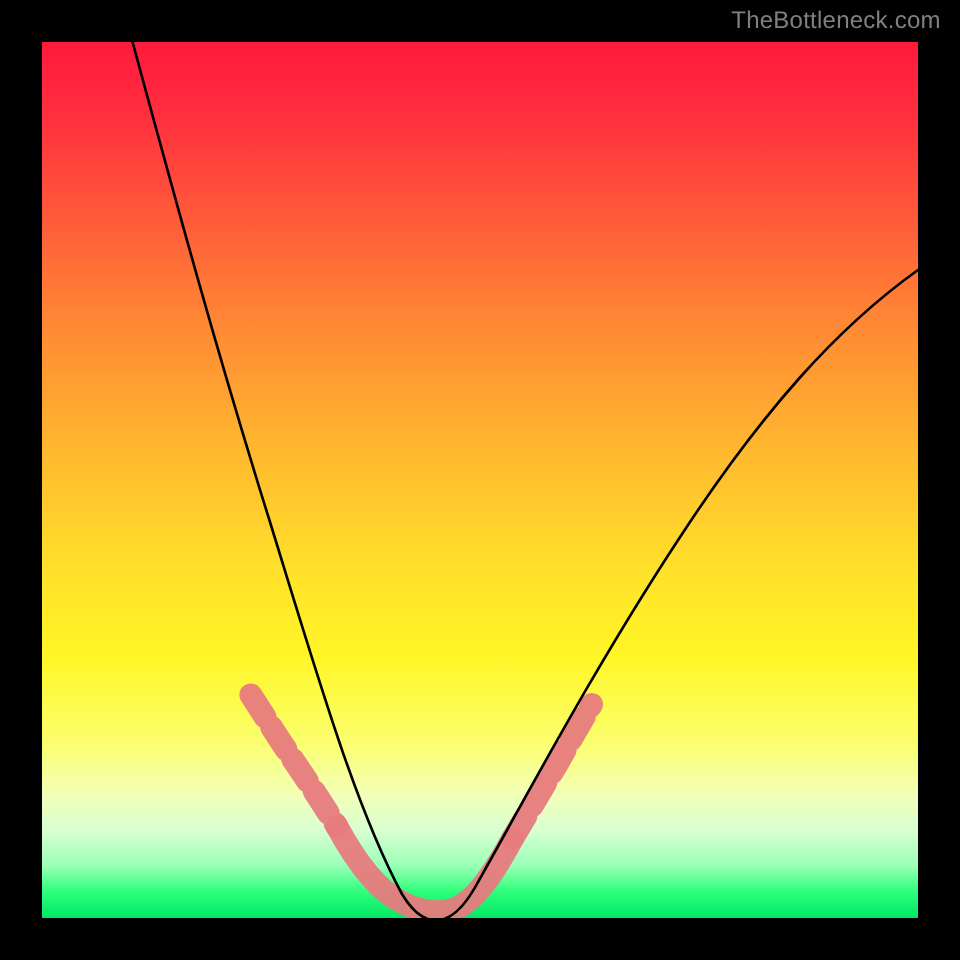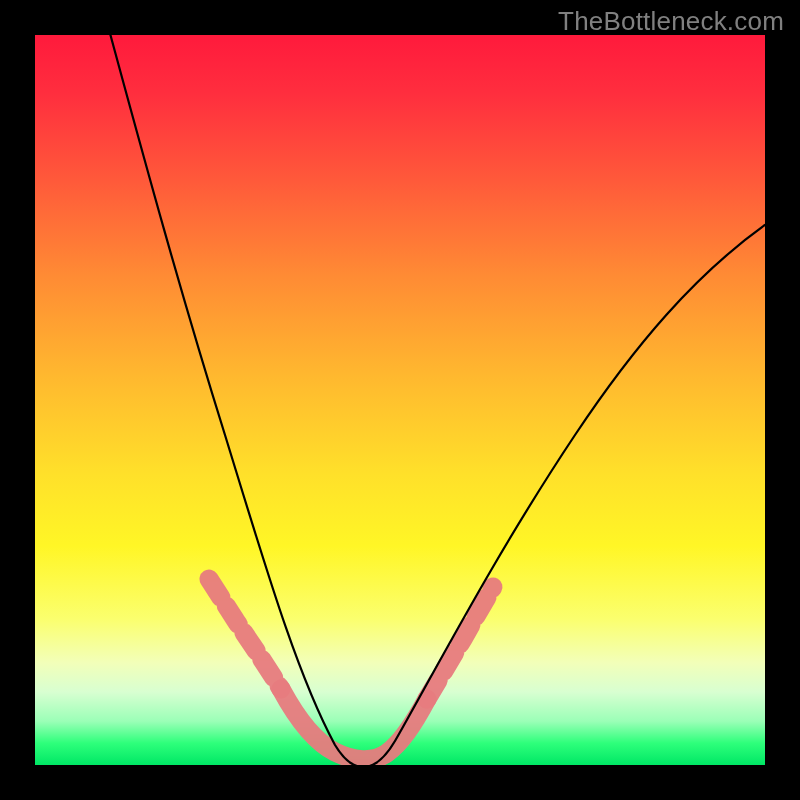--- a/index.html
+++ b/index.html
@@ -43,21 +43,21 @@
       #9bffb7 94%,
       #2eff7b 97%,
       #00e765 100%
     );
   }
   .watermark {
     position: absolute;
     top: 6px;
     right: 16px;
     color: #808080;
-    font-size: 26px;
+    font-size: 20px;
     font-weight: 500;
     letter-spacing: 0.2px;
     user-select: none;
   }
   svg.curve {
     position: absolute;
     left: 0; top: 0;
     width: 730px;
     height: 730px;
     overflow: visible;

